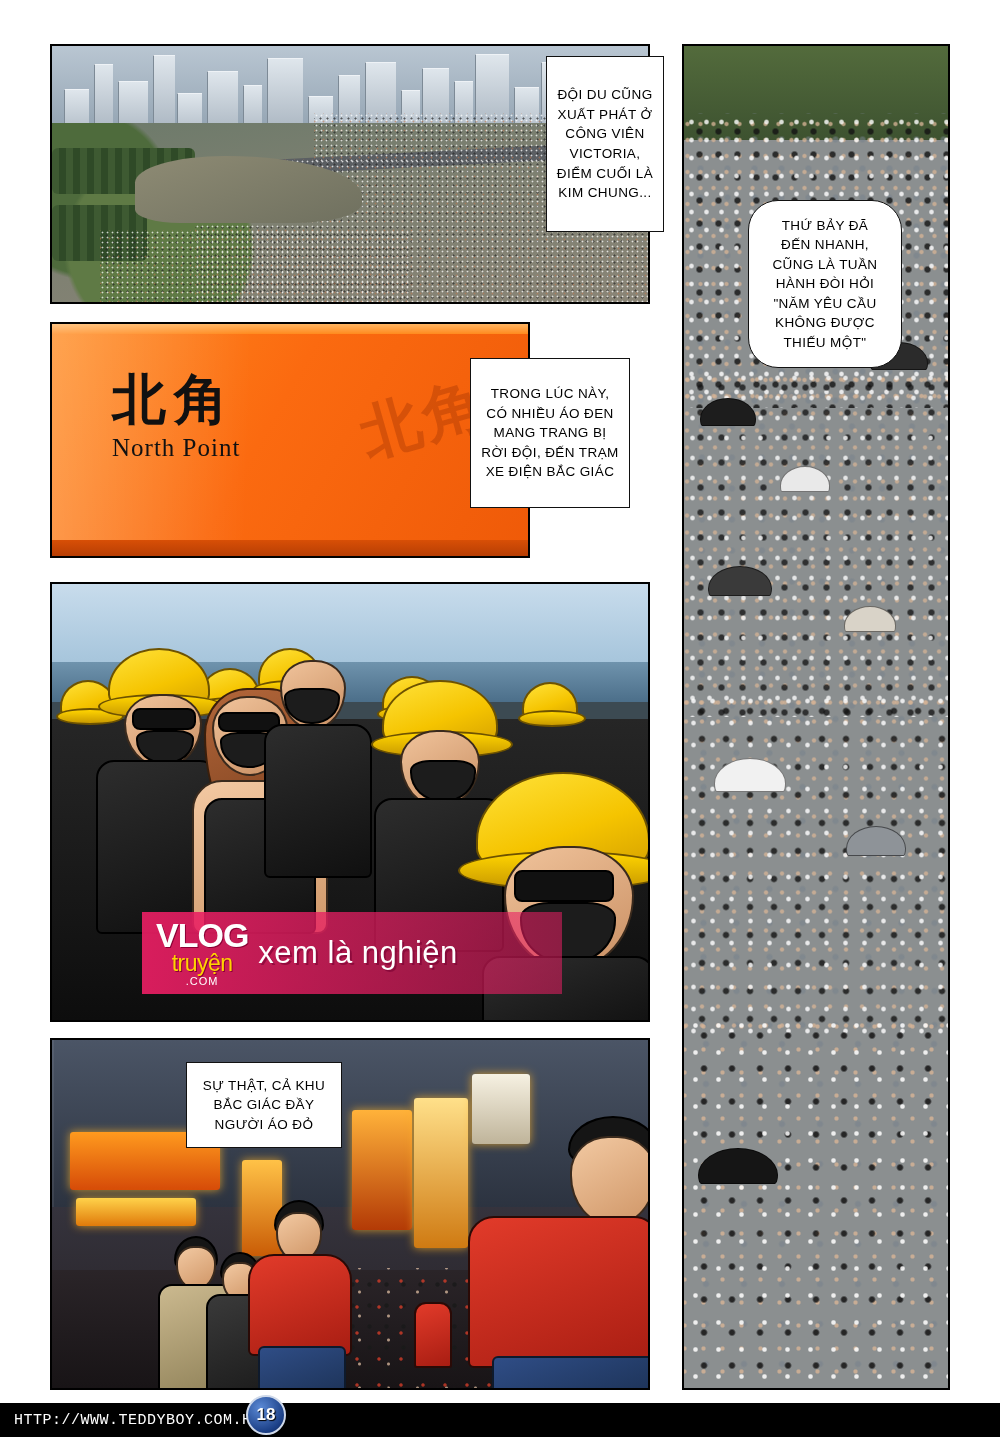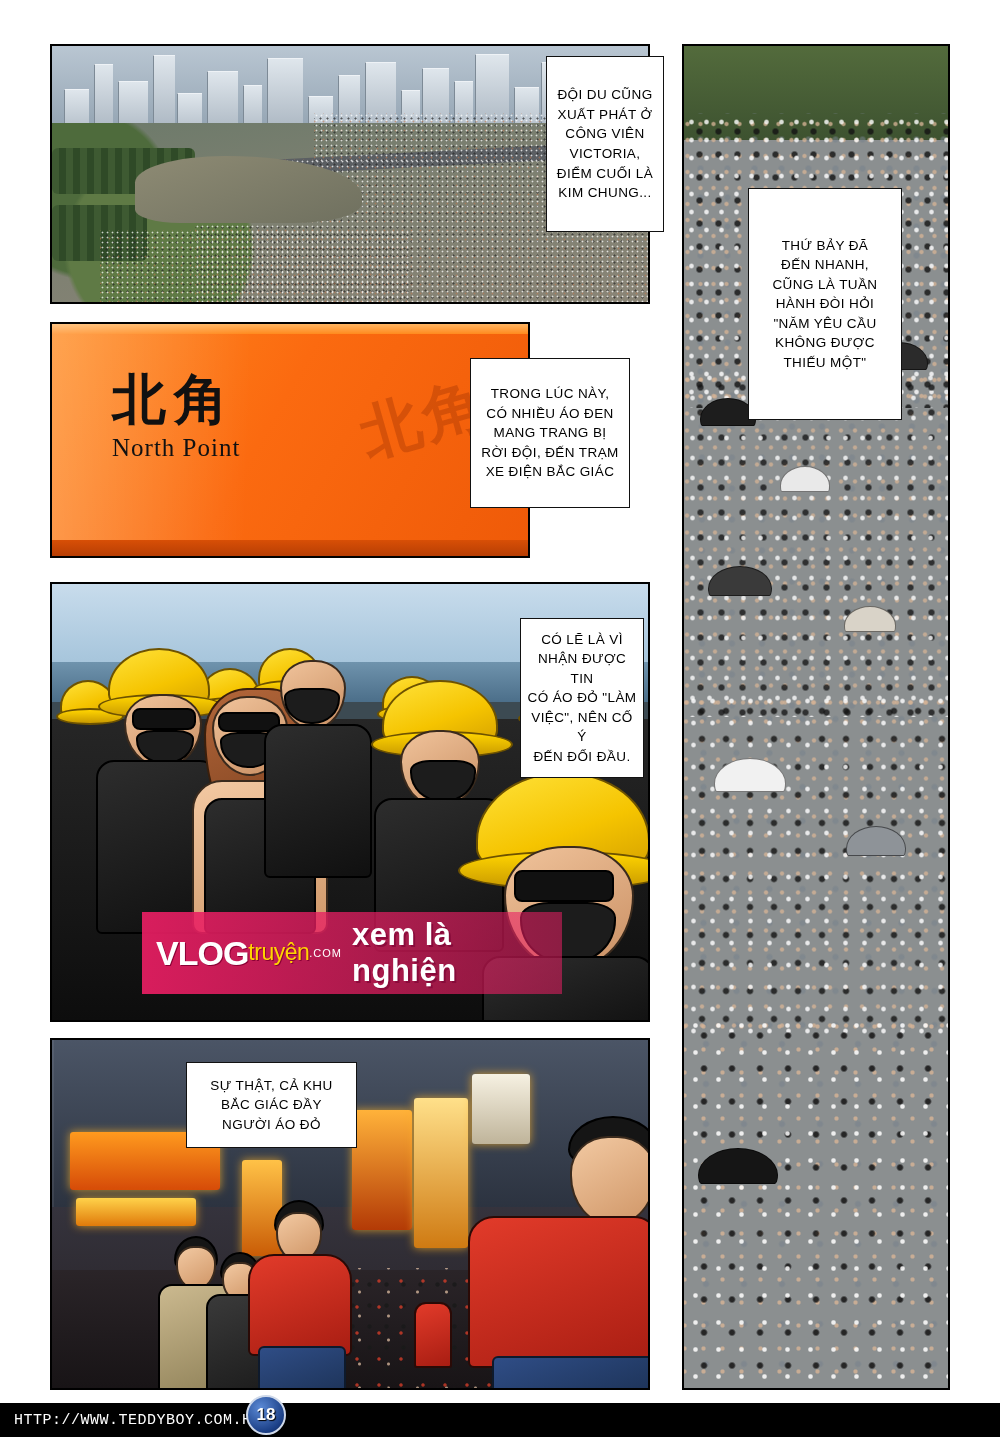--- a/index.html
+++ b/index.html
@@ -201,42 +201,42 @@
   
   .watermark {
     position: absolute;
     left: 90px; bottom: 26px;
     width: 420px; height: 82px;
     background: linear-gradient(90deg, rgba(233,30,99,.92), rgba(233,30,99,.55));
     display: flex; align-items: center;
     z-index: 30;
   }
   .wm-logo {
-    display: flex; flex-direction: row; align-items: center;
+    display: flex; flex-direction: column; align-items: center;
     margin: 0 10px 0 14px;
   }
   .wm-vlog {
     font-family: "Liberation Sans", sans-serif;
     font-weight: 700; font-size: 34px; color: #fff;
     letter-spacing: -1px; line-height: .95;
     text-shadow: 1px 1px 0 #8b0035;
   }
   .wm-truyen {
     font-family: "Liberation Sans", sans-serif;
     font-weight: 400; font-size: 23px; color: #ffd400;
     letter-spacing: -.5px; line-height: 1;
     text-shadow: 1px 1px 0 #8b0035;
   }
   .wm-com {
     font-family: "Liberation Sans", sans-serif;
     font-size: 11px; color: #fff; letter-spacing: 1px;
   }
   .wm-tag {
     font-family: "Liberation Sans", sans-serif;
-    font-weight: 700; font-size: 31px; color: #fff;
+    font-weight: 400; font-size: 31px; color: #fff;
     letter-spacing: .5px;
     text-shadow: 2px 2px 0 rgba(120,0,50,.6);
   }
 
   
   #panel-street {
     left: 50px; top: 1038px; width: 600px; height: 352px;
     background: linear-gradient(#2b3440 0%, #3b3a46 30%, #241f22 100%);
   }
   .st-bldgs {
@@ -449,25 +449,20 @@
     <div class="watermark">
       <div class="wm-logo">
         <span class="wm-vlog">VLOG</span>
         <span class="wm-truyen">truyện</span>
         <span class="wm-com">.COM</span>
       </div>
       <span class="wm-tag">xem là nghiện</span>
     </div>
   </div>
 
-  <div class="caption" style="left:520px; top:618px; width:124px; height:160px;">CÓ LẼ LÀ VÌ
-NHẬN ĐƯỢC TIN
-CÓ ÁO ĐỎ "LÀM
-VIỆC", NÊN CỐ Ý
-ĐẾN ĐỐI ĐẦU.</div>
 
   <div class="panel" id="panel-street">
     <div class="st-bldgs"></div>
     <div class="neon" style="left:18px;top:92px;width:150px;height:58px;background:linear-gradient(#ff9a1e,#d64b08)"></div>
     <div class="neon" style="left:24px;top:158px;width:120px;height:28px;background:linear-gradient(#ffd24a,#e07a0a)"></div>
     <div class="neon" style="left:300px;top:70px;width:60px;height:120px;background:linear-gradient(#ffb23a,#b33a06)"></div>
     <div class="neon" style="left:362px;top:58px;width:54px;height:150px;background:linear-gradient(#ffe08a,#cf7a12)"></div>
     <div class="neon" style="left:420px;top:34px;width:58px;height:70px;background:linear-gradient(#f6f1e2,#bfb49a)"></div>
     <div class="neon" style="left:190px;top:120px;width:40px;height:96px;background:linear-gradient(#ffc247,#c95c06)"></div>
 
@@ -489,21 +484,21 @@
 
     <div class="person-red" style="left:362px;top:262px;width:34px;height:62px;border-radius:12px 12px 3px 3px"></div>
     <div class="person-red" style="left:452px;top:268px;width:32px;height:58px;border-radius:12px 12px 3px 3px"></div>
 
     <div class="hairblk" style="left:516px;top:76px;width:86px;height:44px"></div>
     <div class="face" style="left:518px;top:96px;width:82px;height:86px"></div>
     <div class="person-red" style="left:416px;top:176px;width:188px;height:148px"></div>
     <div class="jeans" style="left:440px;top:316px;width:158px;height:36px"></div>
   </div>
 
-  <div class="caption" style="left:186px; top:1062px; width:171px; height:86px;">SỰ THẬT, CẢ KHU
+  <div class="caption" style="left:186px; top:1062px; width:156px; height:86px;">SỰ THẬT, CẢ KHU
 BẮC GIÁC ĐẦY
 NGƯỜI ÁO ĐỎ</div>
 
   <div class="panel" id="panel-tallcrowd">
     <div class="tc-green"></div>
     <div class="tc-layer" style="top:5%;height:22%;opacity:.95"></div>
     <div class="tc-layer" style="top:24%;height:26%;opacity:.9;background-size:17px 20px,21px 25px,14px 17px,30px 31px"></div>
     <div class="tc-layer" style="top:48%;height:26%;opacity:.95;background-size:19px 22px,24px 28px,16px 19px,33px 34px"></div>
     <div class="tc-layer" style="top:72%;height:28%;opacity:1;background-size:23px 27px,28px 33px,19px 23px,38px 40px"></div>
 
@@ -512,21 +507,21 @@
     <div class="umbrella" style="left:96px;top:420px;width:48px;height:24px;background:#e9e9e9"></div>
     <div class="umbrella" style="left:24px;top:520px;width:62px;height:28px;background:#3a3a3a"></div>
     <div class="umbrella" style="left:160px;top:560px;width:50px;height:24px;background:#d9d3c8"></div>
     <div class="umbrella" style="left:30px;top:712px;width:70px;height:32px;background:#f1f1f1"></div>
     <div class="umbrella" style="left:162px;top:780px;width:58px;height:28px;background:#8e9398"></div>
     <div class="umbrella" style="left:14px;top:1102px;width:78px;height:34px;background:#151515"></div>
     <div class="umbrella" style="left:168px;top:186px;width:46px;height:22px;background:#efc94e"></div>
     <div class="umbrella" style="left:112px;top:228px;width:44px;height:22px;background:#cf5b2a"></div>
   </div>
 
-  <div class="caption" style="left:748px; top:188px; width:154px; height:232px;">THỨ BẢY ĐÃ
+  <div class="caption" style="left:748px; top:200px; width:154px; height:168px;border-radius:30px;">THỨ BẢY ĐÃ
 ĐẾN NHANH,
 CŨNG LÀ TUẦN
 HÀNH ĐÒI HỎI
 "NĂM YÊU CẦU
 KHÔNG ĐƯỢC
 THIẾU MỘT"</div>
 
   <div class="footer">
     <span class="footer-url">HTTP://WWW.TEDDYBOY.COM.HK</span>
   </div>

